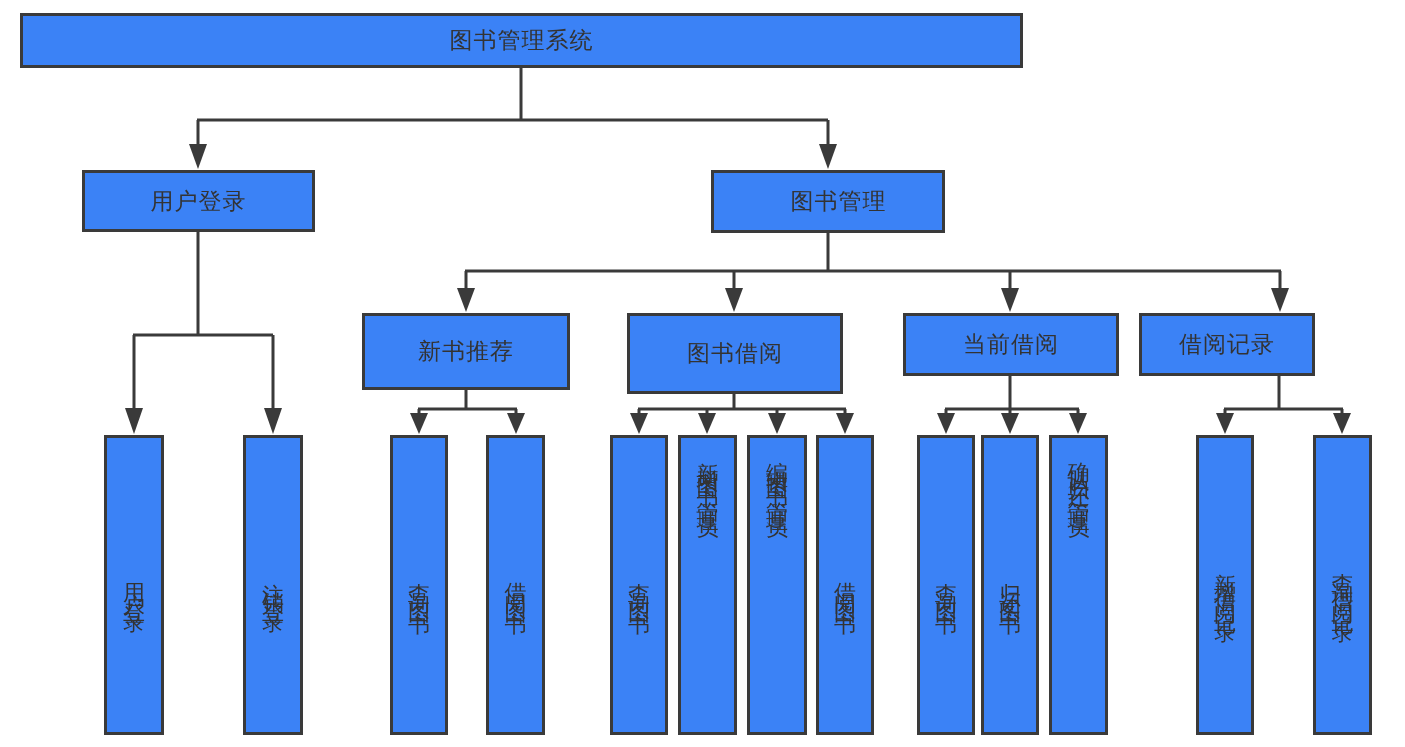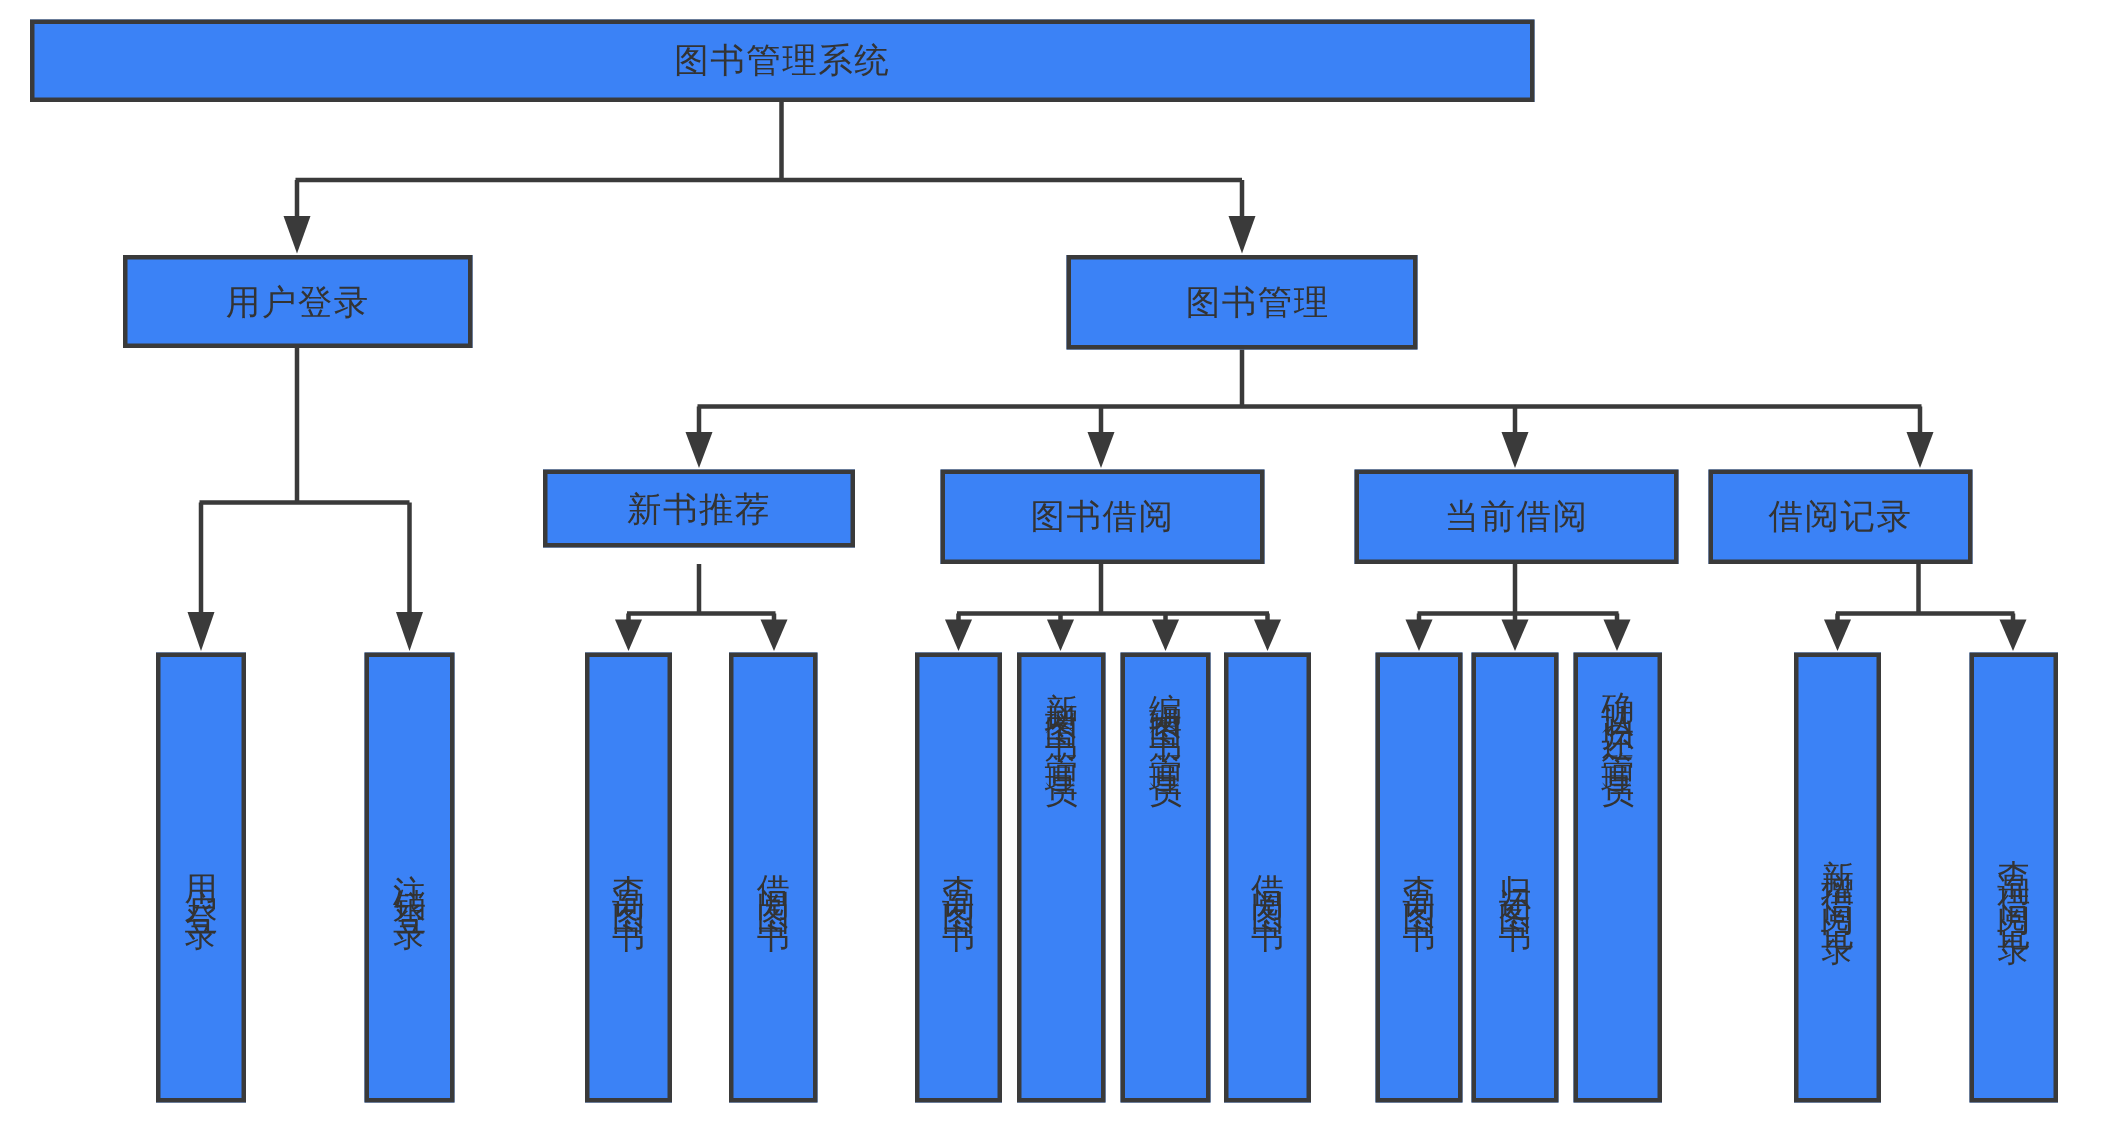--- a/index.html
+++ b/index.html
@@ -85,24 +85,24 @@
     <span>图书管理系统</span>
   </div>
 
   <div class="node hnode" style="left:82px;top:170px;width:233px;height:62px;">
     <span>用户登录</span>
   </div>
   <div class="node hnode" style="left:711px;top:170px;width:234px;height:63px;padding-left:21px;">
     <span>图书管理</span>
   </div>
 
-  <div class="node hnode" style="left:362px;top:313px;width:208px;height:52px;">
+  <div class="node hnode" style="left:362px;top:313px;width:208px;height:77px;">
     <span>新书推荐</span>
   </div>
-  <div class="node hnode" style="left:627px;top:313px;width:216px;height:63px;justify-content:center;">
+  <div class="node hnode" style="left:627px;top:313px;width:216px;height:81px;justify-content:center;">
     <span>图书借阅</span>
   </div>
   <div class="node hnode" style="left:903px;top:313px;width:216px;height:63px;">
     <span>当前借阅</span>
   </div>
   <div class="node hnode" style="left:1139px;top:313px;width:176px;height:63px;">
     <span>借阅记录</span>
   </div>
 
   <div class="node vnode" style="left:104px;top:435px;width:60px;height:300px;">

